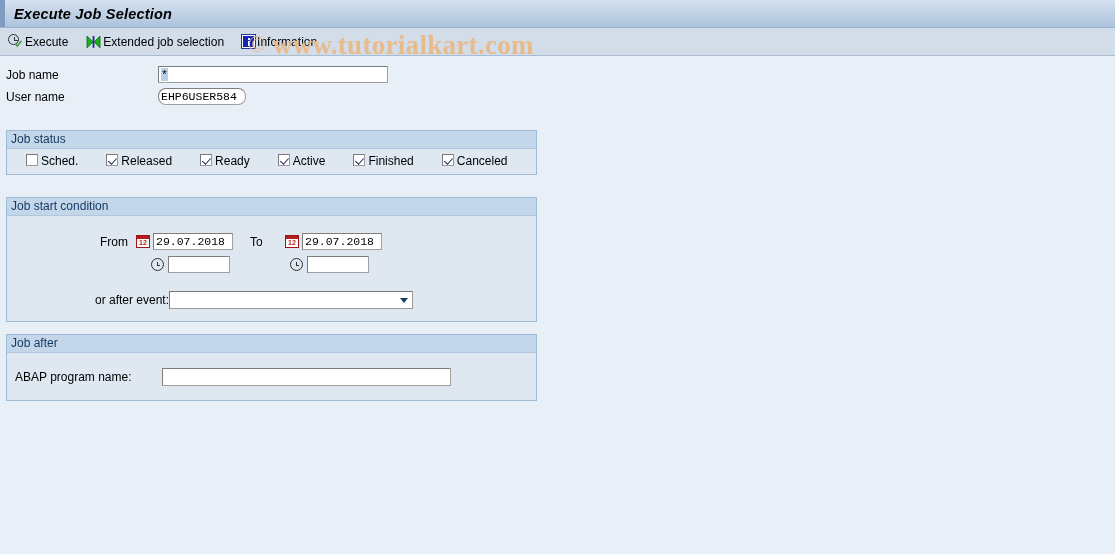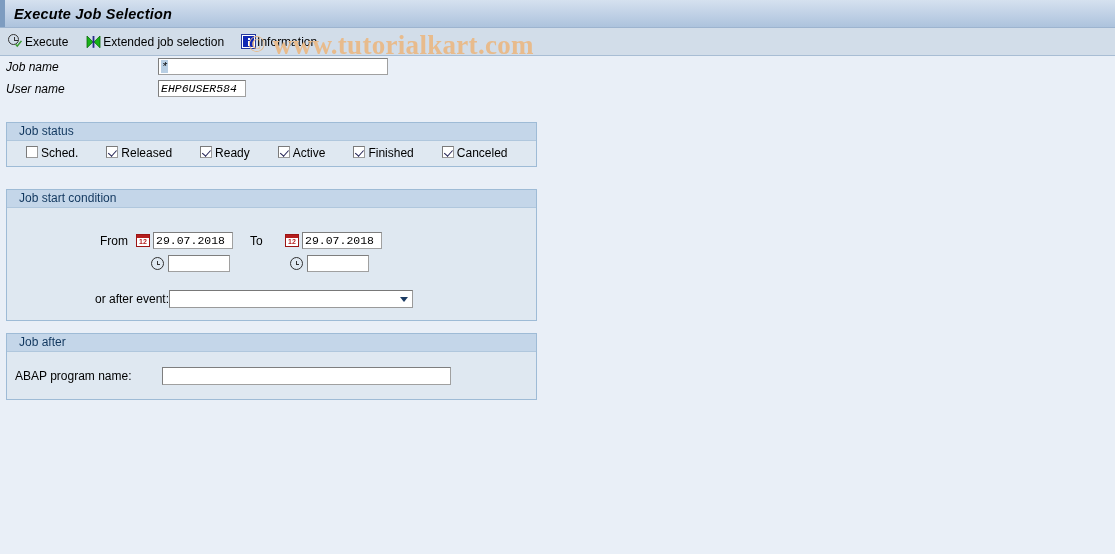--- a/index.html
+++ b/index.html
@@ -120,22 +120,22 @@
   }
   #watermark .copy {
     font-weight: normal;
     font-size: 23px;
     vertical-align: 2px;
   }
 
   
   #topform {
     position: relative;
+    padding-top: 8px;
     padding-left: 6px;
-    font-style: italic;
   }
   .frow {
     display: flex;
     align-items: center;
     height: 21px;
     margin-bottom: 1px;
   }
   .frow .flabel {
     width: 152px;
     font-size: 12px;
@@ -149,37 +149,37 @@
     background: #fff;
     font-family: "Liberation Mono", monospace;
     font-size: 11.5px;
     line-height: 15px;
     padding: 0 2px;
     color: #000;
     white-space: pre;
     overflow: hidden;
   }
   #jobname-input { width: 230px; }
-  #username-input { width: 88px; }
+  #username-input { width: 88px; border-radius: 8px; }
   .selhl { background: #b9cfe4; }
 
   
   .group {
     width: 531px;
     margin-left: 6px;
     border: 1px solid #9ebbd6;
     box-sizing: border-box;
     background: #dfe8f1;
   }
   .group-hd {
     height: 17px;
     line-height: 17px;
     background: #c4d6e9;
     border-bottom: 1px solid #b0c7dd;
-    padding-left: 12px;
+    padding-left: 4px;
     font-size: 12px;
     color: #11375e;
   }
   .group-bd { padding: 8px 0 8px 0; }
 
   
   #status-row {
     display: flex;
     align-items: center;
     padding: 5px 0 6px 19px;
@@ -205,21 +205,21 @@
     content: "";
     position: absolute;
     left: 3px; top: 0.5px;
     width: 3.5px; height: 7px;
     border: solid #1b1b4f;
     border-width: 0 1.6px 1.6px 0;
     transform: rotate(42deg);
   }
 
   
-  #jsc-body { padding: 22px 0 10px 0; }
+  #jsc-body { padding: 15px 0 10px 0; }
   .datline {
     display: flex;
     align-items: center;
     height: 21px;
     margin-bottom: 2px;
   }
   .fromlabel {
     width: 129px;
     text-align: right;
     padding-right: 8px;

